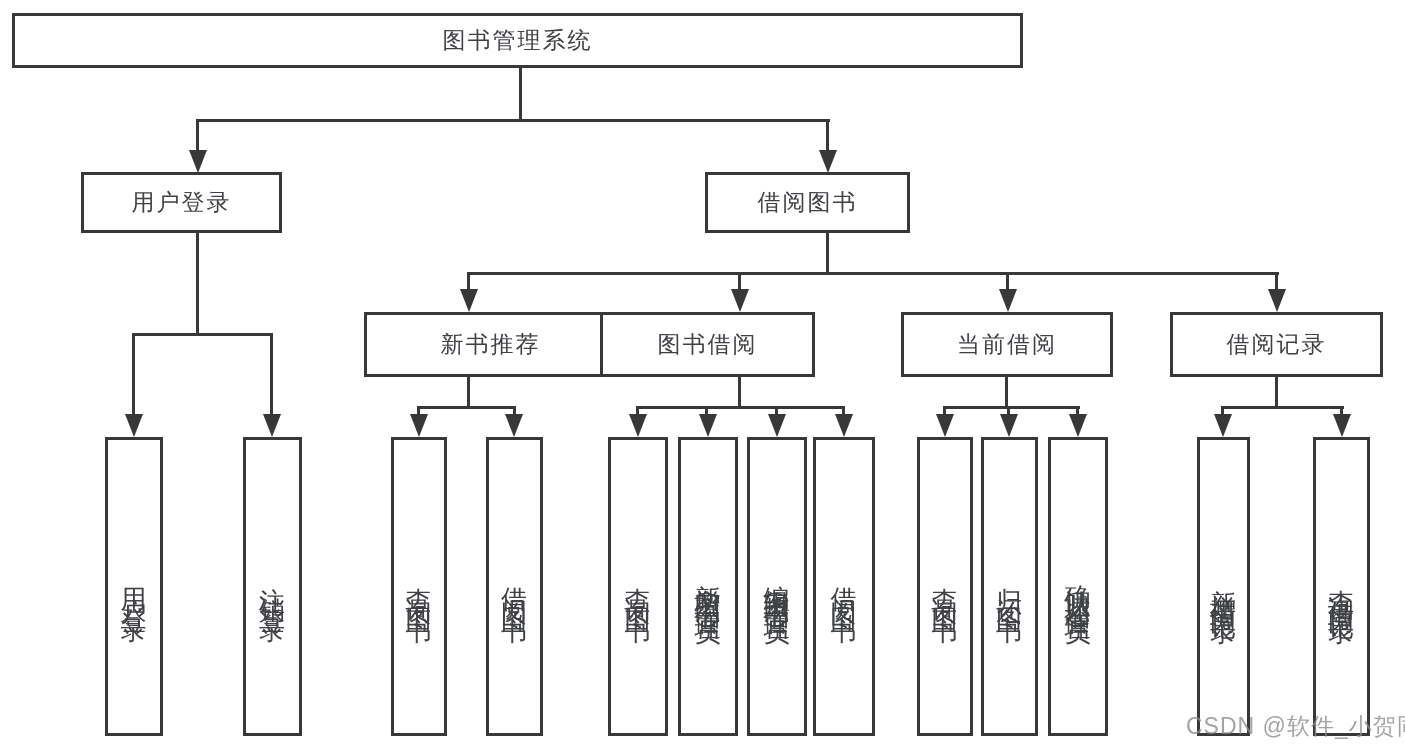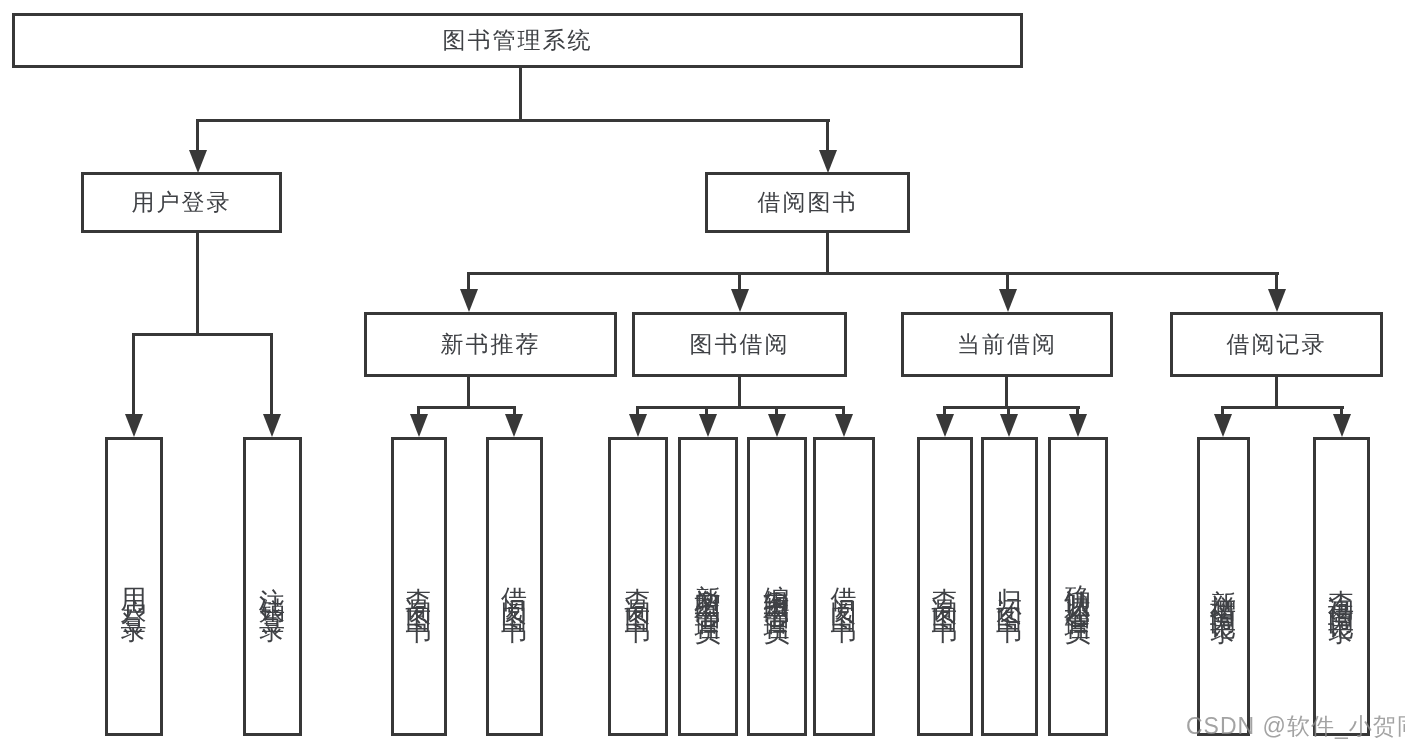--- a/index.html
+++ b/index.html
@@ -95,21 +95,21 @@
   <div class="box" style="left:81px;top:172px;width:201px;height:61px">
     <span class="hlabel">用户登录</span>
   </div>
   <div class="box" style="left:705px;top:172px;width:205px;height:61px">
     <span class="hlabel">借阅图书</span>
   </div>
 
   <div class="box" style="left:364px;top:312px;width:253px;height:65px">
     <span class="hlabel">新书推荐</span>
   </div>
-  <div class="box" style="left:632px;top:312px;width:215px;height:65px">
+  <div class="box" style="left:600px;top:312px;width:215px;height:65px">
     <span class="hlabel">图书借阅</span>
   </div>
   <div class="box" style="left:901px;top:312px;width:212px;height:65px">
     <span class="hlabel">当前借阅</span>
   </div>
   <div class="box" style="left:1170px;top:312px;width:213px;height:65px">
     <span class="hlabel">借阅记录</span>
   </div>
 
   <div class="box leaf" style="left:105px;top:437px;width:58px;height:299px">

